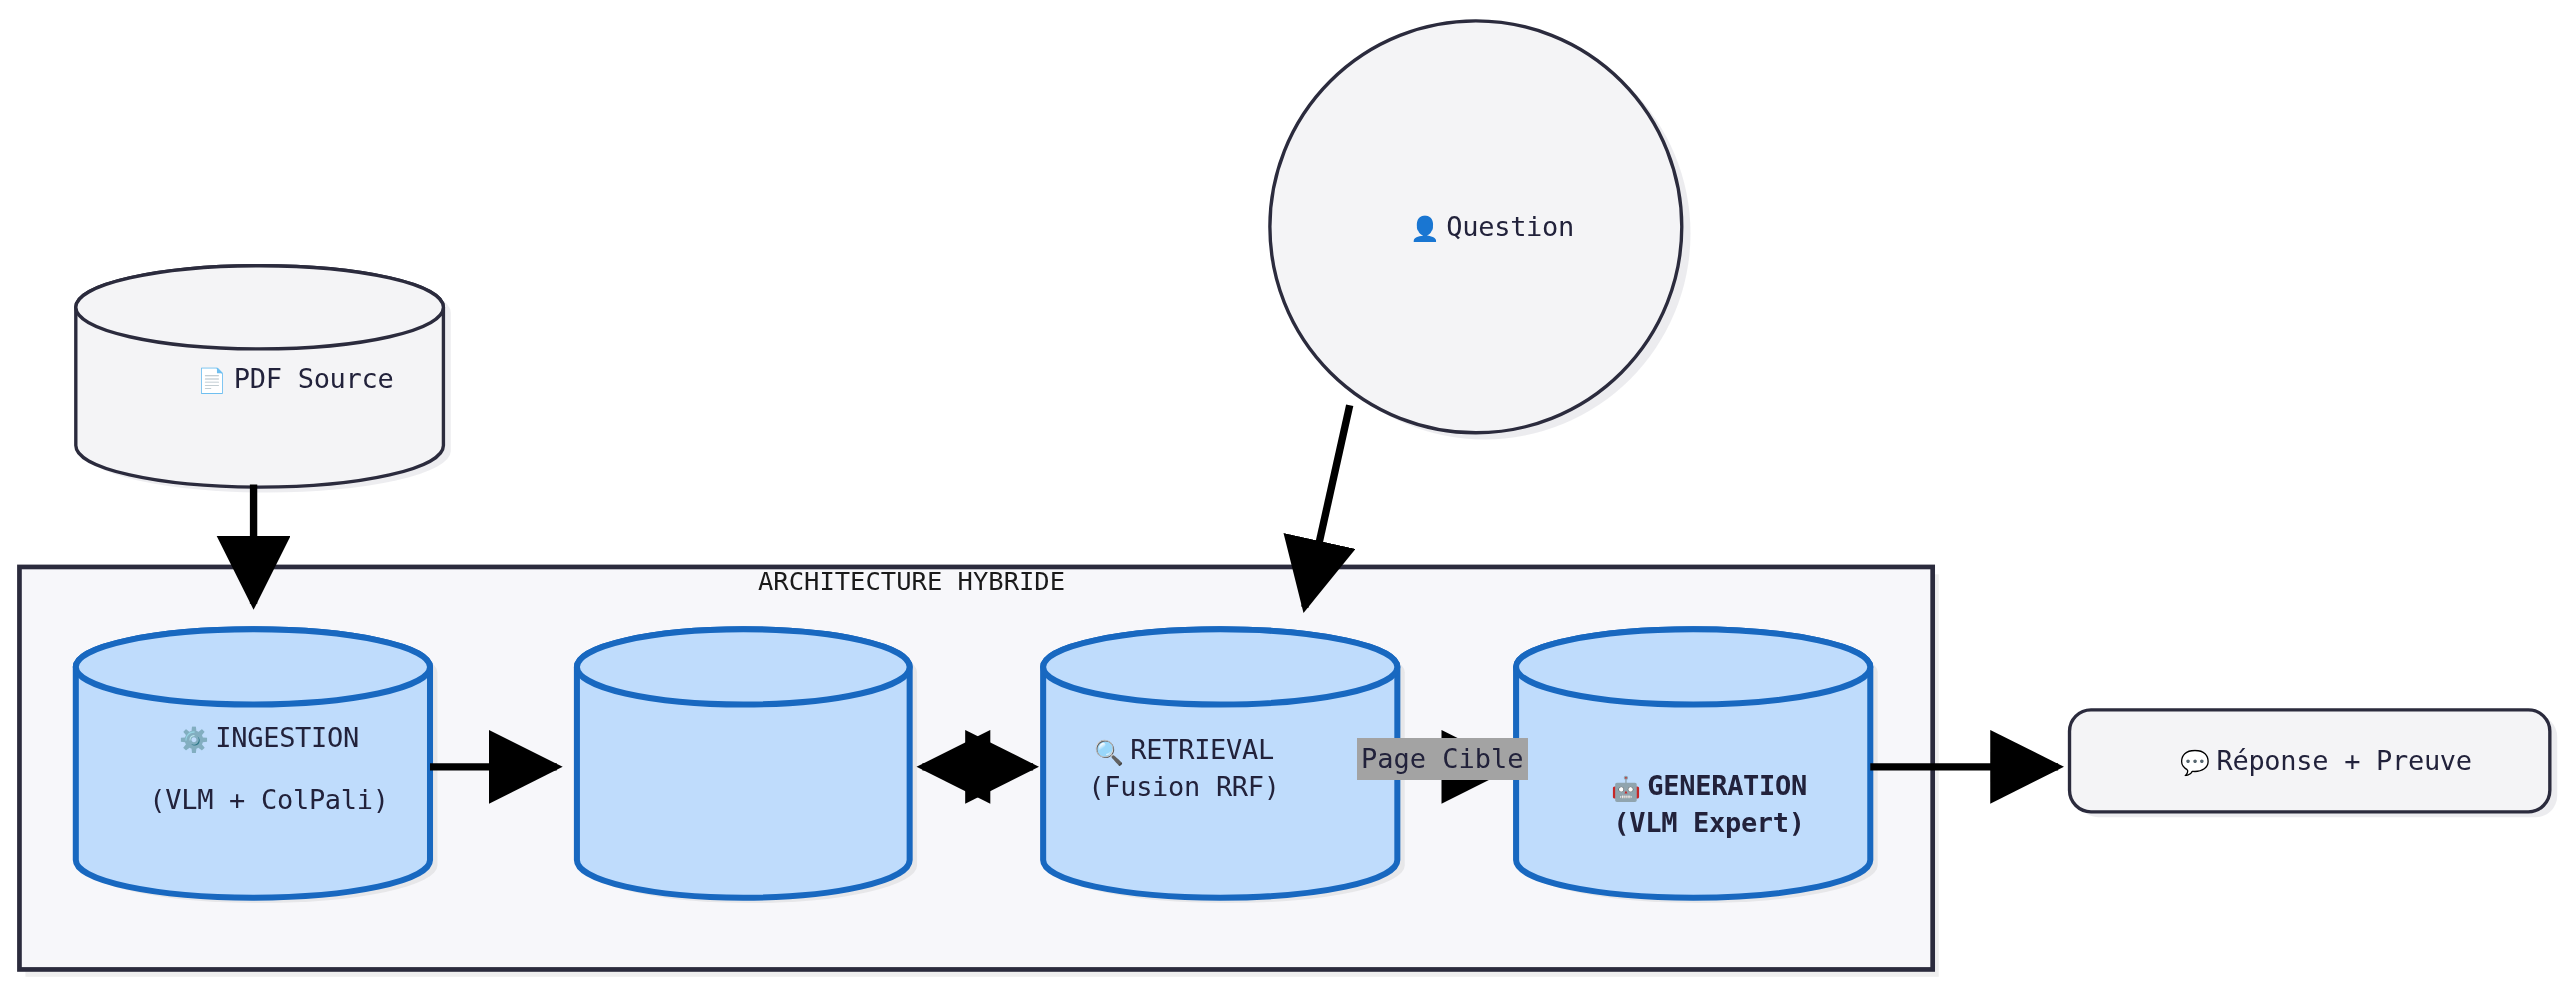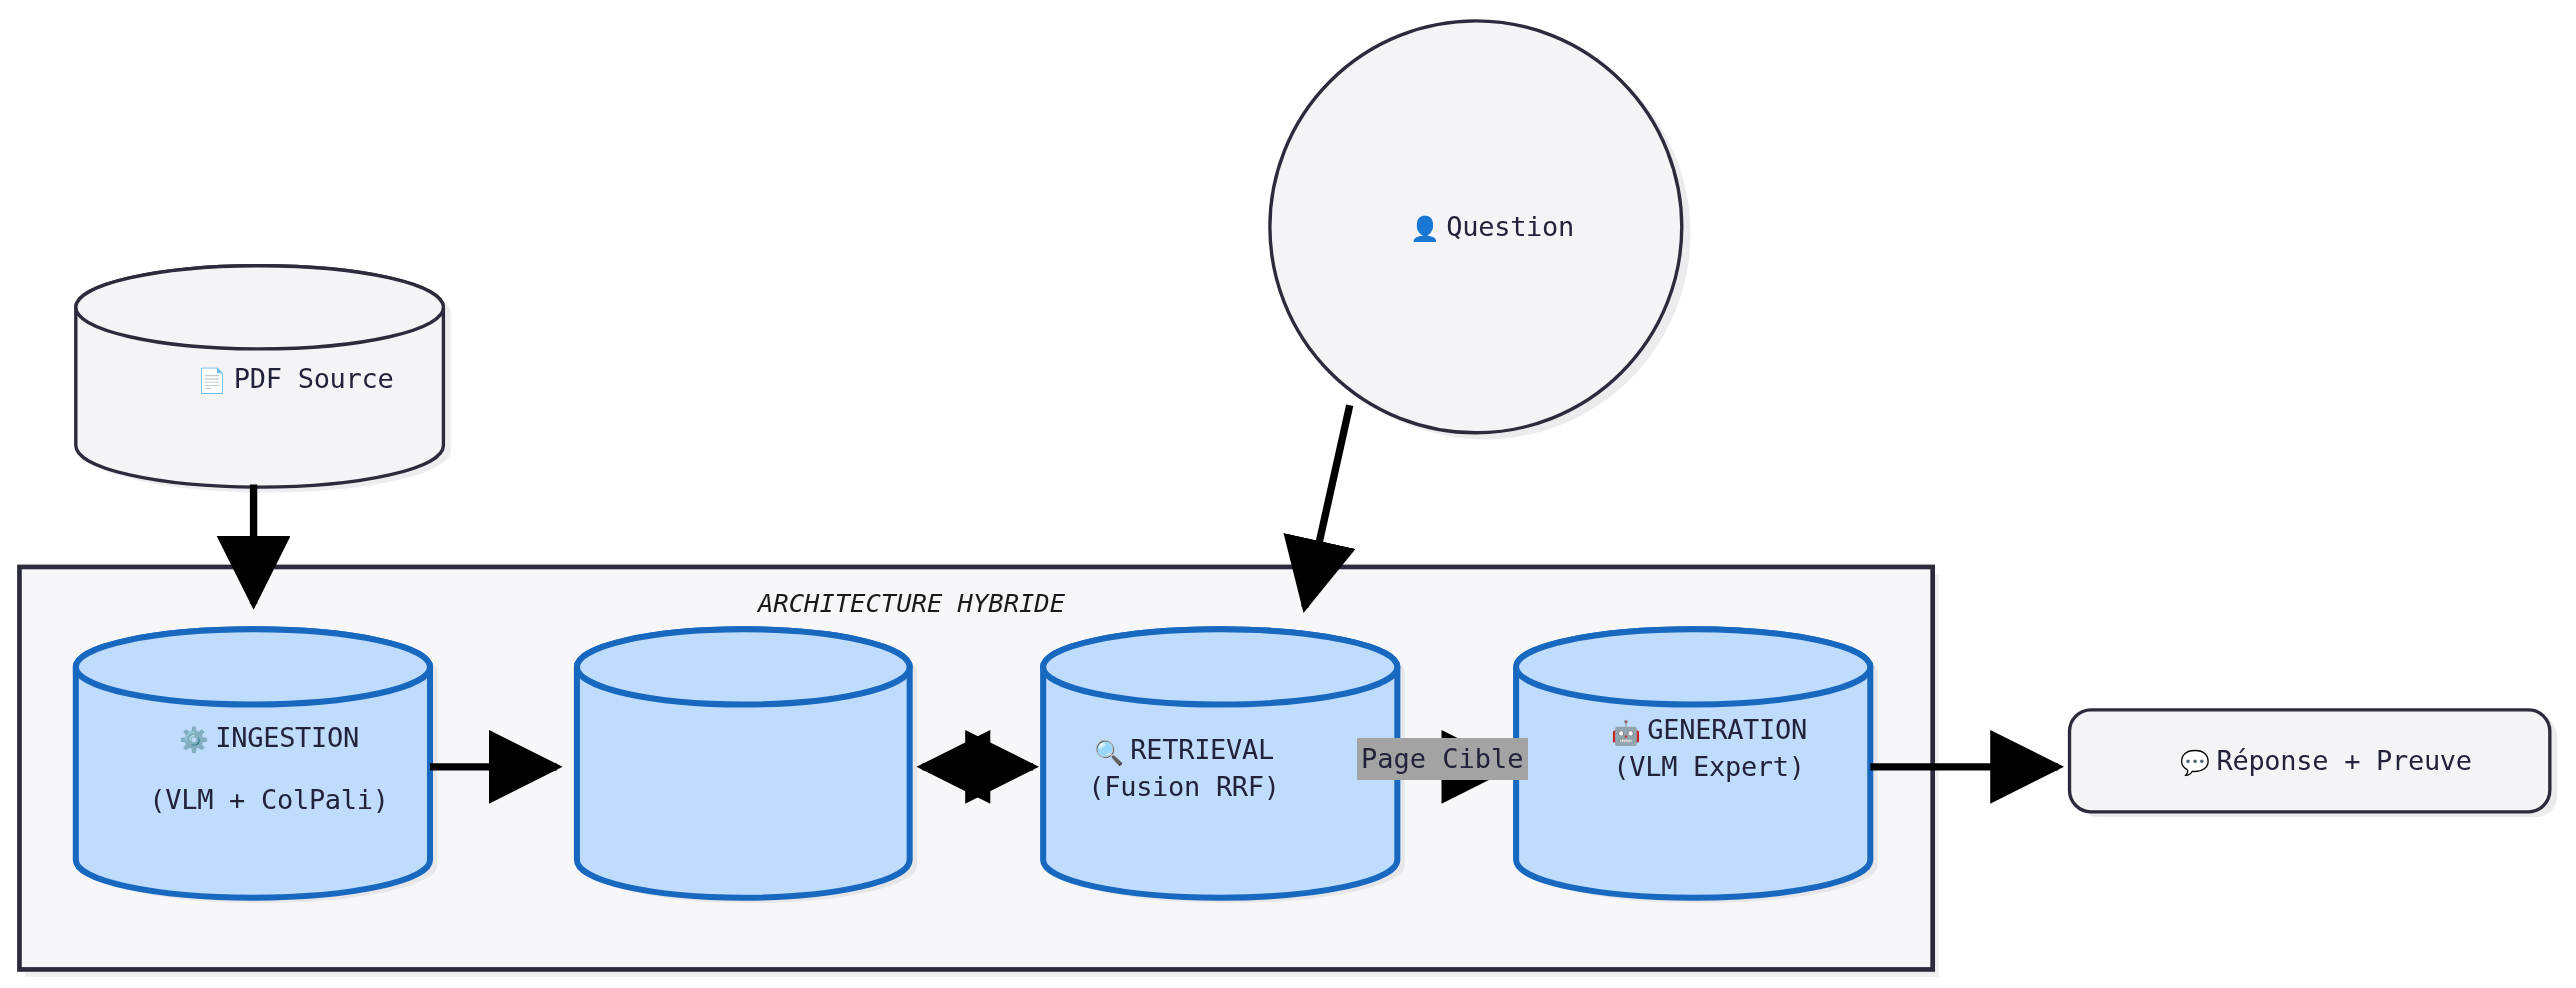--- a/index.html
+++ b/index.html
@@ -146,21 +146,21 @@
 
     <g>
       <path d="M2083,1143 L2250,1143" stroke="#000000" stroke-width="11" fill="none" marker-end="url(#arrowEnd)"></path>
     </g>
 
     <g>
       <path d="M2788,1143 L3068,1143" stroke="#000000" stroke-width="11" fill="none" marker-end="url(#arrowEnd)"></path>
     </g>
   </svg>
 
-  <div class="subgraph-title" style="left:758px; top:588px;font-style:italic;">ARCHITECTURE HYBRIDE</div>
+  <div class="subgraph-title" style="left:758px; top:566px;">ARCHITECTURE HYBRIDE</div>
 
   <div class="node-label" style="left:76px; top:342px; width:407px; height:74px;">
     <span class="line">
       <span class="emoji">📄</span><span>PDF Source</span>
     </span>
   </div>
 
   <div class="node-label" style="left:1270px; top:190px; width:412px; height:74px;">
     <span class="line">
       <span class="emoji">👤</span><span>Question</span>
@@ -175,21 +175,21 @@
   </div>
 
 
   <div class="node-label" style="left:991px; top:728px; width:354px; height:81px;">
     <span class="line">
       <span class="emoji">🔍</span><span>RETRIEVAL</span>
     </span>
     <span class="line">(Fusion RRF)</span>
   </div>
 
-  <div class="node-label" style="left:1516px; top:708px; width:354px; height:81px;">
+  <div class="node-label" style="left:1516px; top:764px; width:354px; height:81px;font-weight:bold;">
     <span class="line">
       <span class="emoji">🤖</span><span>GENERATION</span>
     </span>
     <span class="line">(VLM Expert)</span>
   </div>
 
   <div class="node-label" style="left:2070px; top:724px; width:480px; height:74px;">
     <span class="line">
       <span class="emoji">💬</span><span>Réponse + Preuve</span>
     </span>

